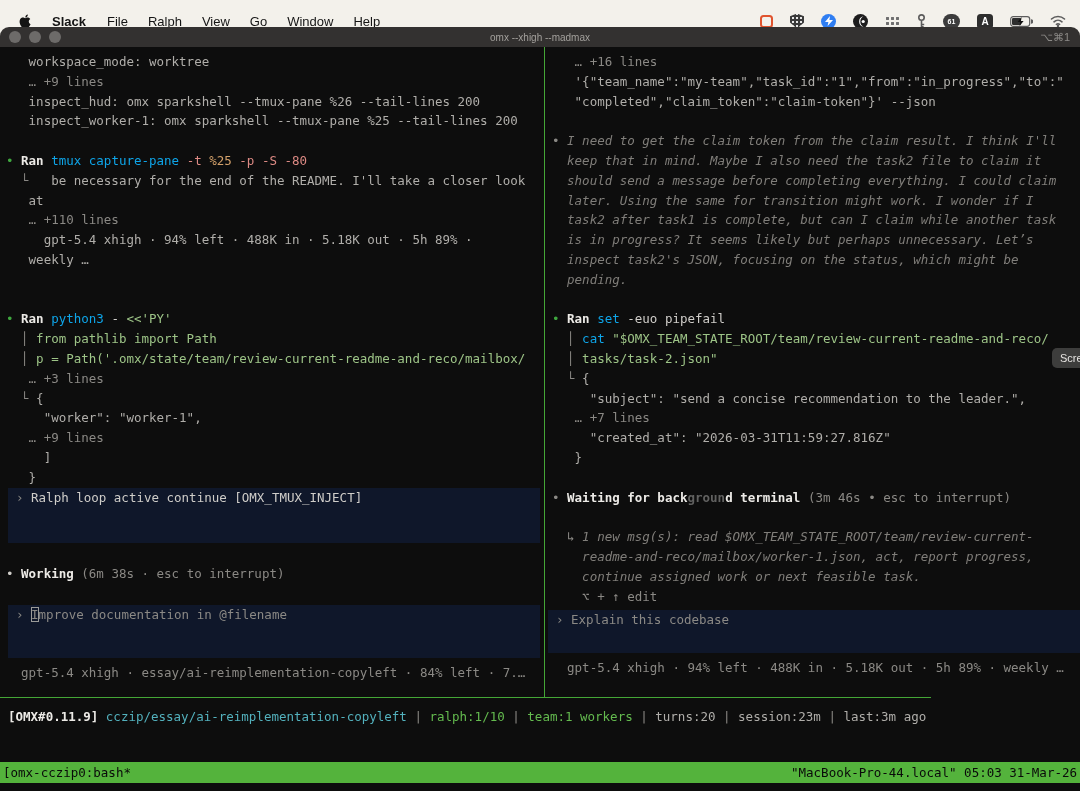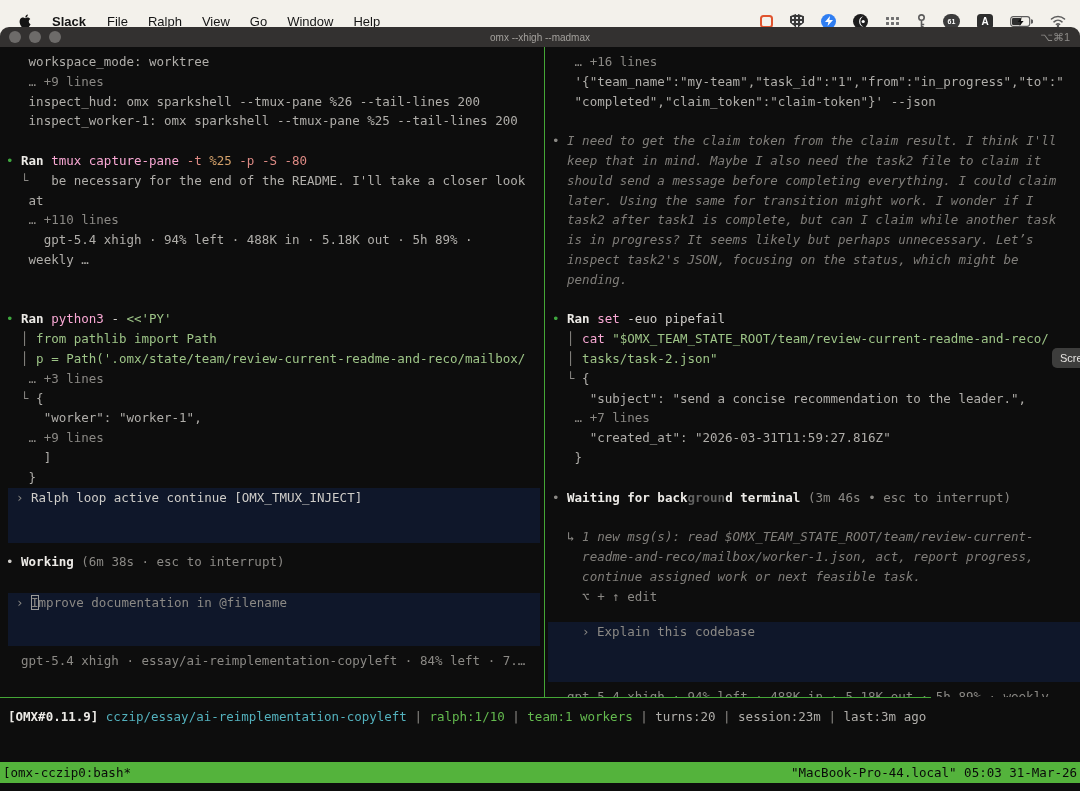--- a/index.html
+++ b/index.html
@@ -51,21 +51,21 @@
   .tbox { background:#0f172a; display:flex; }
   .pane-left  .tbox { margin-left:8px; margin-right:4px; }
   .pane-right .tbox { margin-left:2px; margin-right:0; }
   .tbox .line { padding-left:8px; }
 
   .c-out { color:#b0aeaa; }
   .c-dim { color:#8b8985; }
   .c-fg  { color:#cfcdc9; }
   .c-b   { color:#eceae6; font-weight:bold; }
   .c-sh  { color:#616160; font-weight:bold; }
-  .c-blue{ color:#f9a8d4; }
+  .c-blue{ color:#0ea5e9; }
   .c-grn { color:#9dc487; }
   .c-bgrn{ color:#3fa73f; }
   .c-red { color:#dd8a84; }
   .c-org { color:#d2a06a; }
   .c-cyan{ color:#53b1bd; }
   .c-lime{ color:#64bb4f; }
   .c-it  { color:#807e7a; font-style:italic; }
   .c-cur { box-shadow:inset 0 0 0 1px #9a9a98; color:#8b8985; }
 
   
@@ -186,21 +186,21 @@
           <div class="line"><span class="c-dim">  │ </span><span class="c-grn">p = Path('.omx/state/team/review-current-readme-and-reco/mailbox/</span></div>
           <div class="line"><span class="c-dim">   … +3 lines</span></div>
           <div class="line"><span class="c-dim">  └ </span><span class="c-out">{</span></div>
           <div class="line"><span class="c-out">     "worker": "worker-1",</span></div>
           <div class="line"><span class="c-dim">   … +9 lines</span></div>
           <div class="line"><span class="c-out">     ]</span></div>
           <div class="line"><span class="c-out">   }</span></div>
           <div class="tbox" style="height: 55px;">
             <div class="line"><span class="c-dim">› </span><span class="c-fg">Ralph loop active continue [OMX_TMUX_INJECT]</span></div>
           </div>
-          <div class="line" style="margin-top: 9px;"><span class="c-fg">• </span><span class="c-b">Working </span><span class="c-dim">(6m 38s · esc to interrupt)</span></div>
+          <div class="line" style="margin-top: 21px;"><span class="c-fg">• </span><span class="c-b">Working </span><span class="c-dim">(6m 38s · esc to interrupt)</span></div>
           <div class="tbox" style="height: 53px; margin-top: 22px;">
             <div class="line"><span class="c-dim">› </span><span class="c-cur">I</span><span class="c-dim">mprove documentation in @filename</span></div>
           </div>
           <div class="line" style="margin-top: 5px;"><span class="c-dim">  gpt-5.4 xhigh · essay/ai-reimplementation-copyleft · 84% left · 7.…</span></div>
         </div>
     </div>
     <div class="pane pane-right">
       <div class="rows">
           <div class="line"><span class="c-dim">   … +16 lines</span></div>
           <div class="line"><span class="c-out">   '{"team_name":"my-team","task_id":"1","from":"in_progress","to":"</span></div>
@@ -223,21 +223,21 @@
           <div class="line"><span class="c-dim">   … +7 lines</span></div>
           <div class="line"><span class="c-out">     "created_at": "2026-03-31T11:59:27.816Z"</span></div>
           <div class="line"><span class="c-out">   }</span></div>
           <div class="line">&nbsp;</div>
           <div class="line"><span class="c-dim">• </span><span class="c-b">Waiting for back</span><span class="c-sh">groun</span><span class="c-b">d terminal </span><span class="c-dim">(3m 46s • esc to interrupt)</span></div>
           <div class="line">&nbsp;</div>
           <div class="line"><span class="c-dim">  ↳ </span><span class="c-it">1 new msg(s): read $OMX_TEAM_STATE_ROOT/team/review-current-</span></div>
           <div class="line"><span class="c-it">    readme-and-reco/mailbox/worker-1.json, act, report progress,</span></div>
           <div class="line"><span class="c-it">    continue assigned work or next feasible task.</span></div>
           <div class="line"><span class="c-dim">    ⌥ + ↑ edit</span></div>
-          <div class="tbox" style="height: 60px; margin-top: 16px; padding-left: 26px;">
+          <div class="tbox" style="height: 43px; margin-top: 4px;">
             <div class="line"><span class="c-dim">› Explain this codebase</span></div>
           </div>
           <div class="line" style="margin-top: 5px;"><span class="c-dim">  gpt-5.4 xhigh · 94% left · 488K in · 5.18K out · 5h 89% · weekly …</span></div>
         </div>
     </div>
 
     <div class="hud">
       <div>
           <div class="line"><span class="c-b">[OMX#0.11.9] </span><span class="c-cyan">cczip/essay/ai-reimplementation-copyleft </span><span class="c-dim">| </span><span class="c-lime">ralph:1/10 </span><span class="c-dim">| </span><span class="c-lime">team:1 workers </span><span class="c-dim">| </span><span class="c-out">turns:20 </span><span class="c-dim">| </span><span class="c-out">session:23m </span><span class="c-dim">| </span><span class="c-out">last:3m ago</span></div>
         </div>

